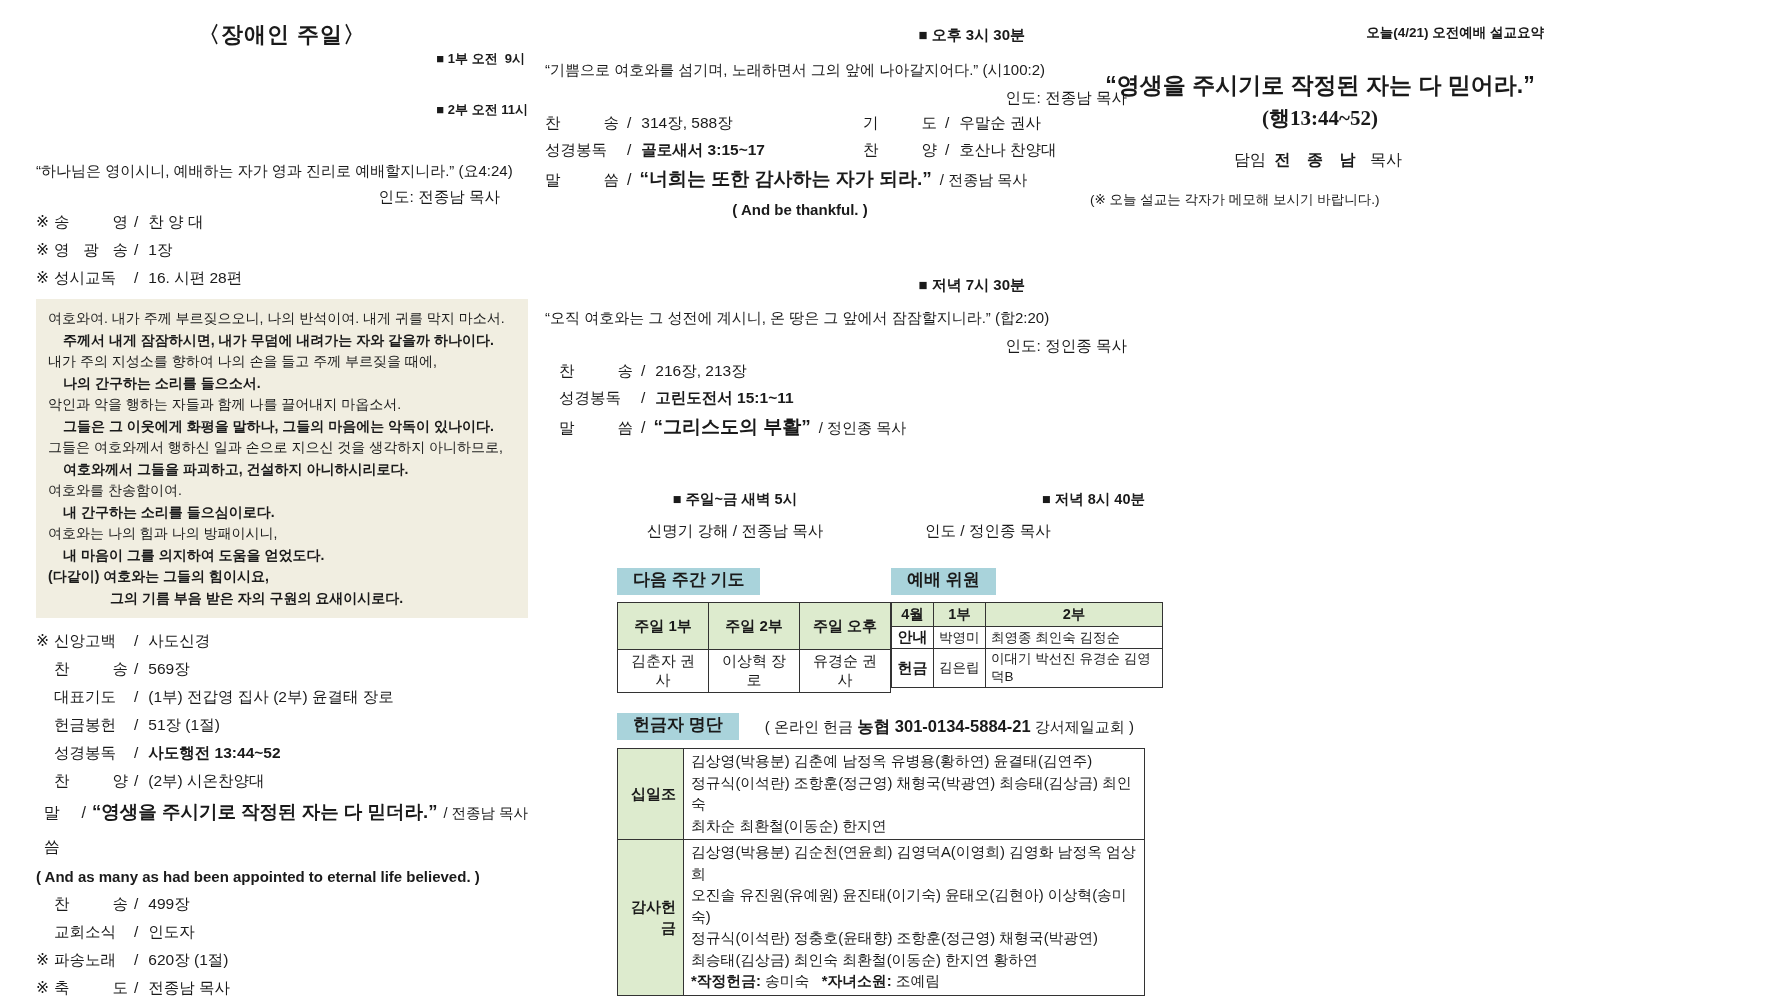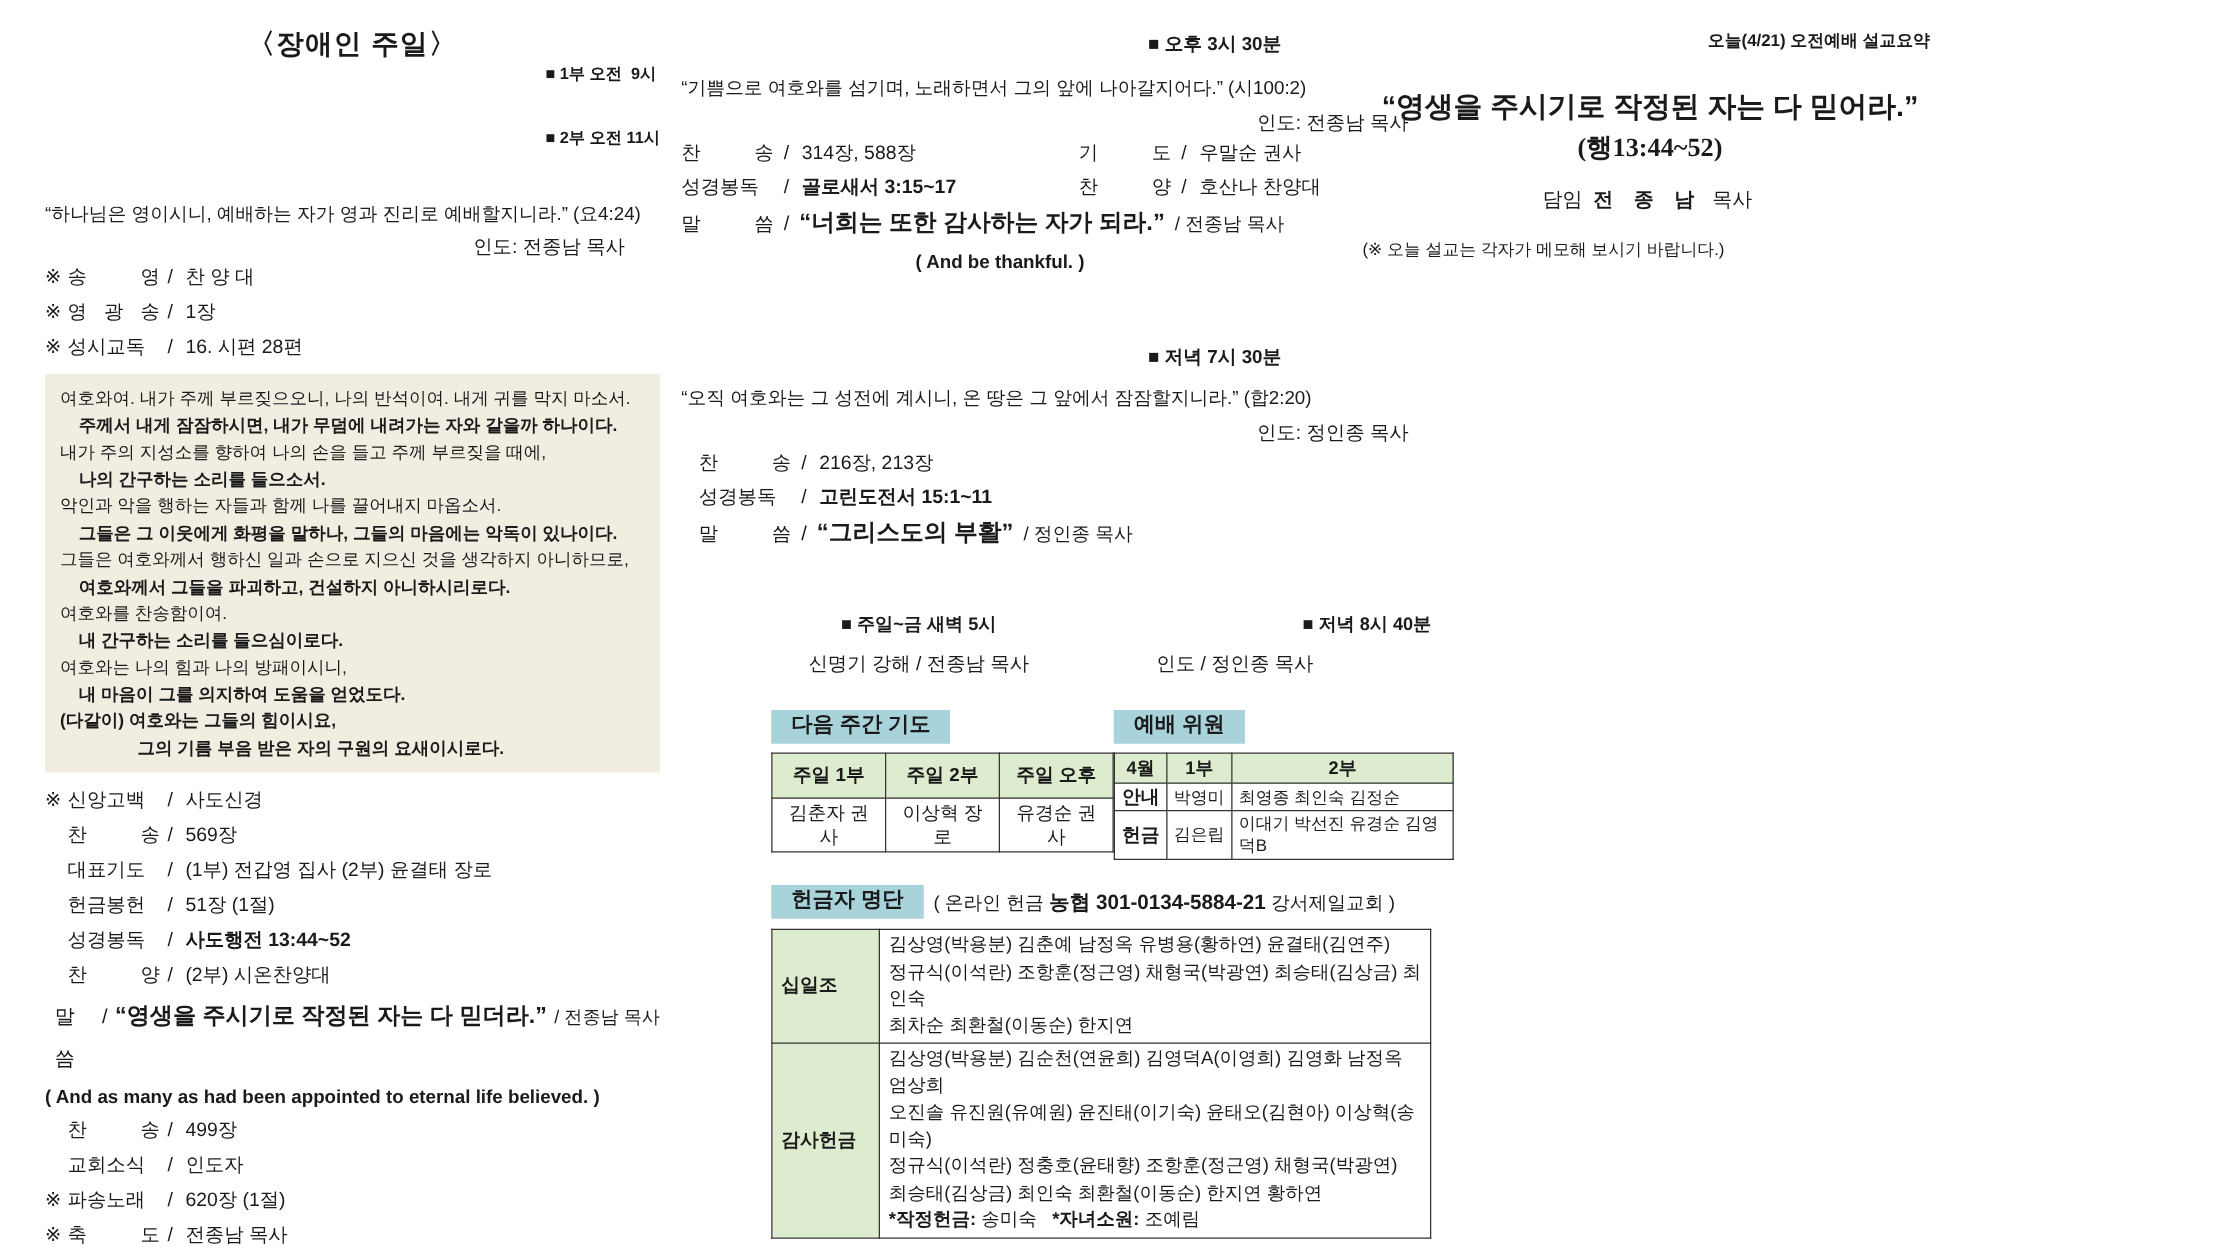--- a/index.html
+++ b/index.html
@@ -55,33 +55,33 @@
   .split-head .lh { width:380px; text-align:center; font-size:14.5px; font-weight:bold; }
   .split-head .rh { flex:1; text-align:right; font-size:14.5px; font-weight:bold; }
   .split-body { display:flex; margin-top:12px; font-size:15.5px; }
   .split-body .lb { width:380px; text-align:center; }
   .split-body .rb { flex:1; text-align:left; padding-right:16px; }
   .tables-zone { display:flex; justify-content:space-between; margin:26px 0 0 72px; }
   .badge { display:inline-block; background:#A9D3DB; font-size:17px; font-weight:bold; padding:0 16px 4px 16px; }
   table { border-collapse:collapse; }
   td,th { border:1.6px solid #333; font-size:14.5px; padding:2px 6px; }
   .prayer-table { width:274px; margin-top:7px; }
-  .prayer-table th { background:#DDEBCE; font-size:15px; height:36px; }
+  .prayer-table th { background:#DDEBCE; font-size:15px; height:47px; }
   .prayer-table td { text-align:center; height:36px; font-size:15px; }
   .committee-table { width:272px; margin-top:7px; }
   .committee-table th { background:#DDEBCE; height:24px; font-size:14.5px; }
   .committee-table td { font-size:13.5px; padding:1px 5px; }
   .committee-table .rl { font-weight:bold; text-align:center; font-size:15px; }
   .offer-zone { margin:20px 0 0 72px; }
   .offer-head { display:flex; align-items:center; }
-  .offer-note { font-size:15px; padding-left:8px; }
+  .offer-note { font-size:15px; padding-left:26px; }
   .offer-note b { font-size:16.5px; }
   .offer-table { width:528px; margin-top:8px; }
   .offer-table td { font-size:14.8px; line-height:21.5px; padding:2px 7px; }
-  .offer-table .olabel { background:#DDEBCE; font-weight:bold; text-align:left; width:86px; font-size:15px; }
+  .offer-table .olabel { background:#DDEBCE; font-weight:bold; text-align:right; width:66px; font-size:15px; }
   .pre { white-space:pre-line; }
 
   
   .corner { font-size:13.5px; font-weight:bold; text-align:right; padding-right:6px; margin-top:8px; }
   .r-title { font-size:23px; font-weight:bold; text-align:center; margin-top:28px; line-height:30px; }
   .r-ref { font-size:21px; font-weight:bold; text-align:center; margin-top:4px; font-family:"Liberation Serif","DejaVu Serif",serif; }
   .r-pastor { font-size:16px; text-align:center; margin-top:18px; padding-right:4px; }
   .r-pastor .nm { font-weight:bold; letter-spacing:6px; padding:0 4px; }
   .r-note { font-size:13.5px; margin-top:20px; }
 </style>

